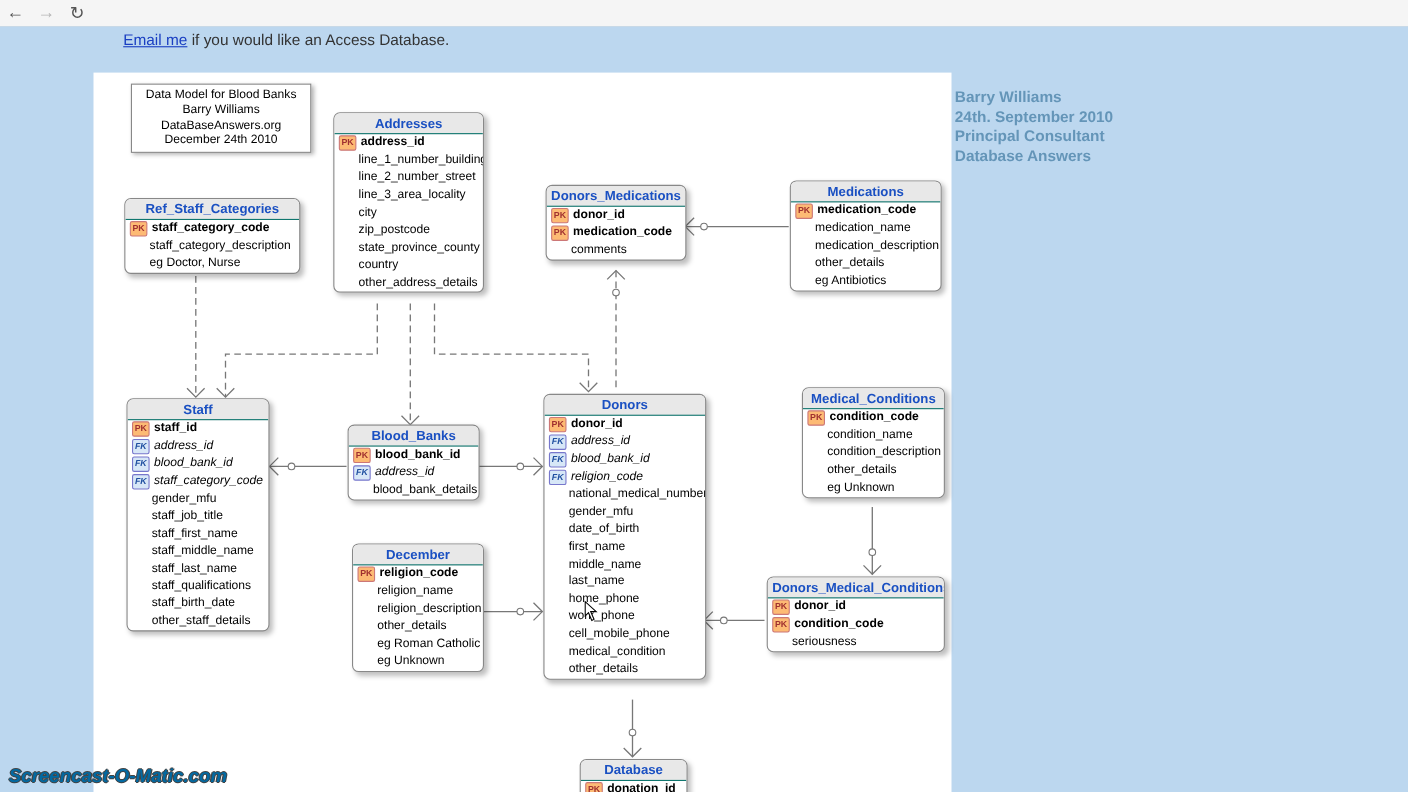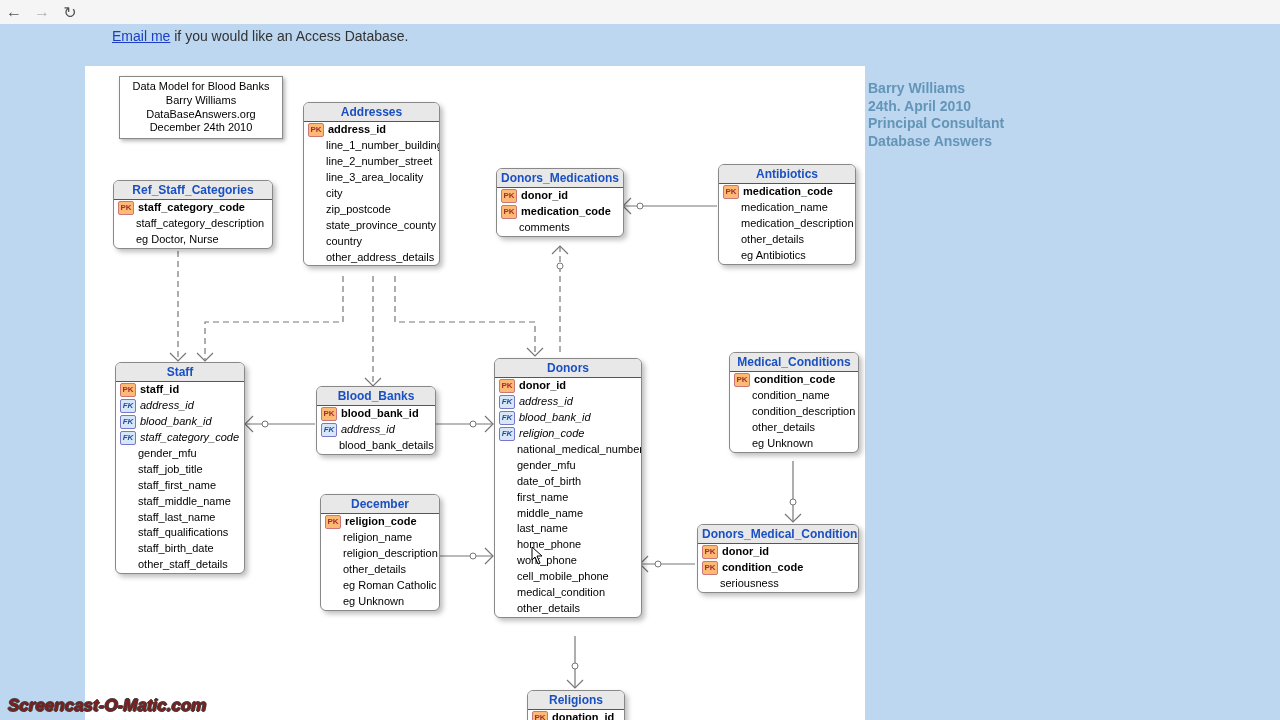--- a/index.html
+++ b/index.html
@@ -67,21 +67,21 @@
     top: 56px;
     color: #6495b8;
     font-size: 14px;
     font-weight: bold;
     line-height: 1.25;
   }
   .watermark {
     position: absolute;
     left: 8px;
     bottom: 4px;
-    color: #7f1d1d;
+    color: #0369a1;
     font-weight: bold;
     font-style: italic;
     font-size: 17px;
     text-shadow: -1px 0 #444, 1px 0 #444, 0 -1px #444, 0 1px #444;
   }
   .note-box {
     position: absolute;
     border: 1px solid #888;
     box-shadow: 2px 2px 4px rgba(0,0,0,.3);
     background: #fff;
@@ -155,21 +155,21 @@
 </div>
 
 <div class="page">
 
   <div class="intro">
     <a href="#">Email me</a><span> if you would like an Access Database.</span>
   </div>
 
   <div class="author-block">
     <div>Barry Williams</div>
-    <div>24th. April 2010</div>
+    <div>24th. September 2010</div>
     <div>Principal Consultant</div>
     <div>Database Answers</div>
   </div>
 
   <div class="canvas">
 
     <svg class="wires">
 
       <line class="dash" x1="93" y1="185" x2="93" y2="295"></line>
       <path d="M85 287 L93 295 L101 287"></path>
@@ -286,21 +286,21 @@
         <div class="row bold">
           <div class="key pk">PK</div>
           <div>medication_code</div>
         </div>
         <div class="row">
           <div class="key " style="visibility: hidden;"></div>
           <div>comments</div>
         </div>
       </div>
     <div class="entity" id="ent-medications" style="left:633px; top:98px; width:136px">
-        <div class="title">Antibiotics</div>
+        <div class="title">Medications</div>
         <div class="row bold">
           <div class="key pk">PK</div>
           <div>medication_code</div>
         </div>
         <div class="row">
           <div class="key " style="visibility: hidden;"></div>
           <div>medication_name</div>
         </div>
         <div class="row">
           <div class="key " style="visibility: hidden;"></div>
@@ -503,21 +503,21 @@
         <div class="row bold">
           <div class="key pk">PK</div>
           <div>condition_code</div>
         </div>
         <div class="row">
           <div class="key " style="visibility: hidden;"></div>
           <div>seriousness</div>
         </div>
       </div>
     <div class="entity" id="ent-donations" style="left:442px; top:624px; width:96px">
-        <div class="title">Religions</div>
+        <div class="title">Database</div>
         <div class="row bold">
           <div class="key pk">PK</div>
           <div>donation_id</div>
         </div>
         <div class="row italic">
           <div class="key fk">FK</div>
           <div>donor_id</div>
         </div>
       </div>
 

